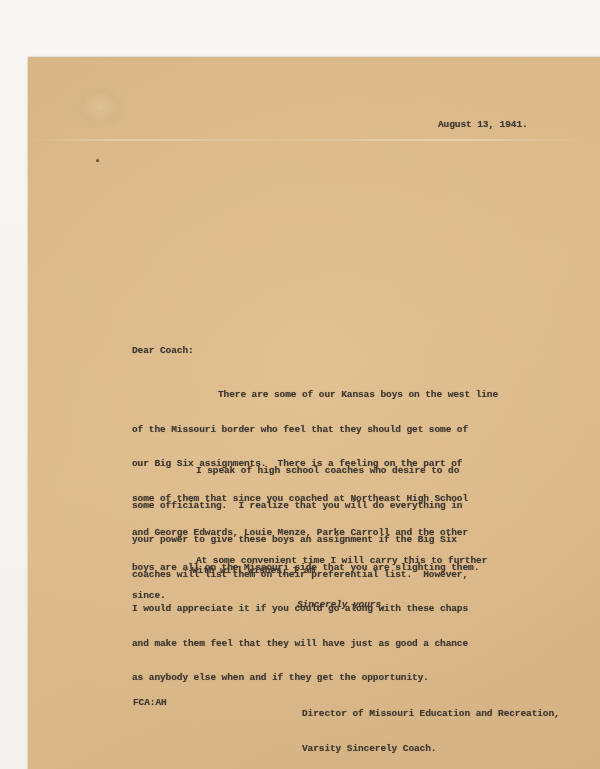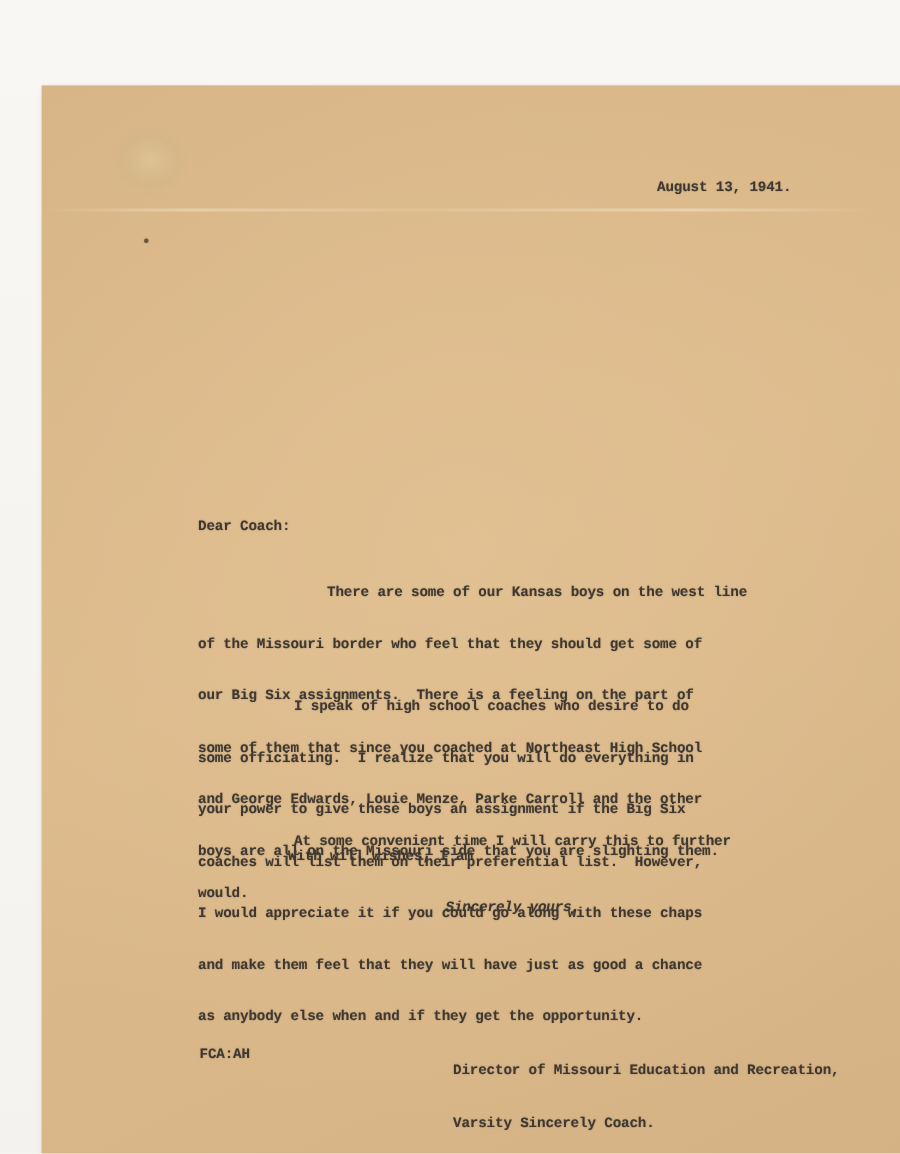--- a/index.html
+++ b/index.html
@@ -105,21 +105,21 @@
       <div class="line">some officiating.  I realize that you will do everything in</div>
       <div class="line">your power to give these boys an assignment if the Big Six</div>
       <div class="line">coaches will list them on their preferential list.  However,</div>
       <div class="line">I would appreciate it if you could go along with these chaps</div>
       <div class="line">and make them feel that they will have just as good a chance</div>
       <div class="line">as anybody else when and if they get the opportunity.</div>
     </div>
 
     <div class="ink para para-3">
       <div class="line indent-md">At some convenient time I will carry this to further</div>
-      <div class="line">would.</div>
+      <div class="line">since.</div>
     </div>
 
     <div class="ink pre-closing">With will wishes, I am</div>
 
     <div class="ink closing">Sincerely yours,</div>
 
     <div class="ink signature-block">
       <div class="line">Director of Missouri Education and Recreation,</div>
       <div class="line">Varsity Sincerely Coach.</div>
     </div>

